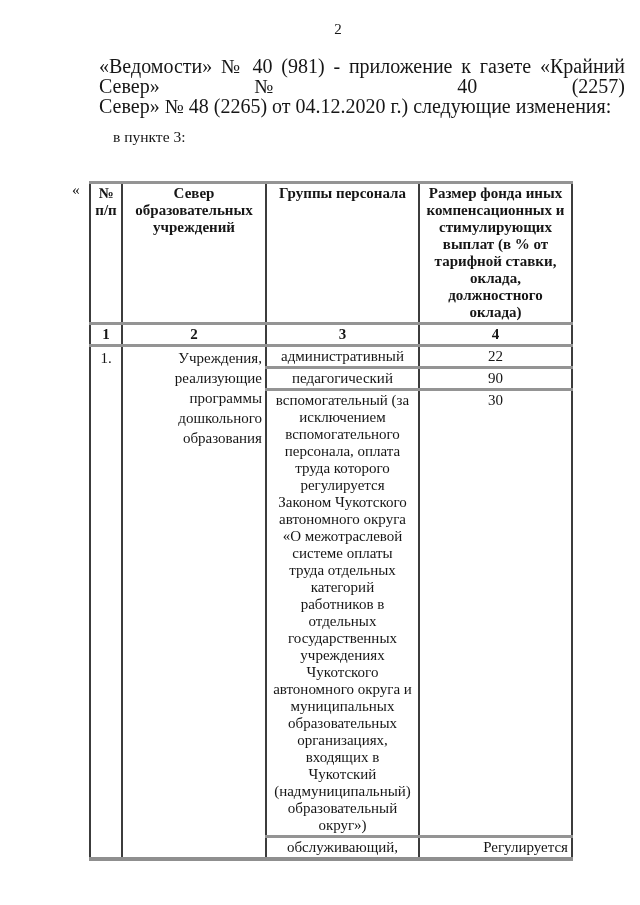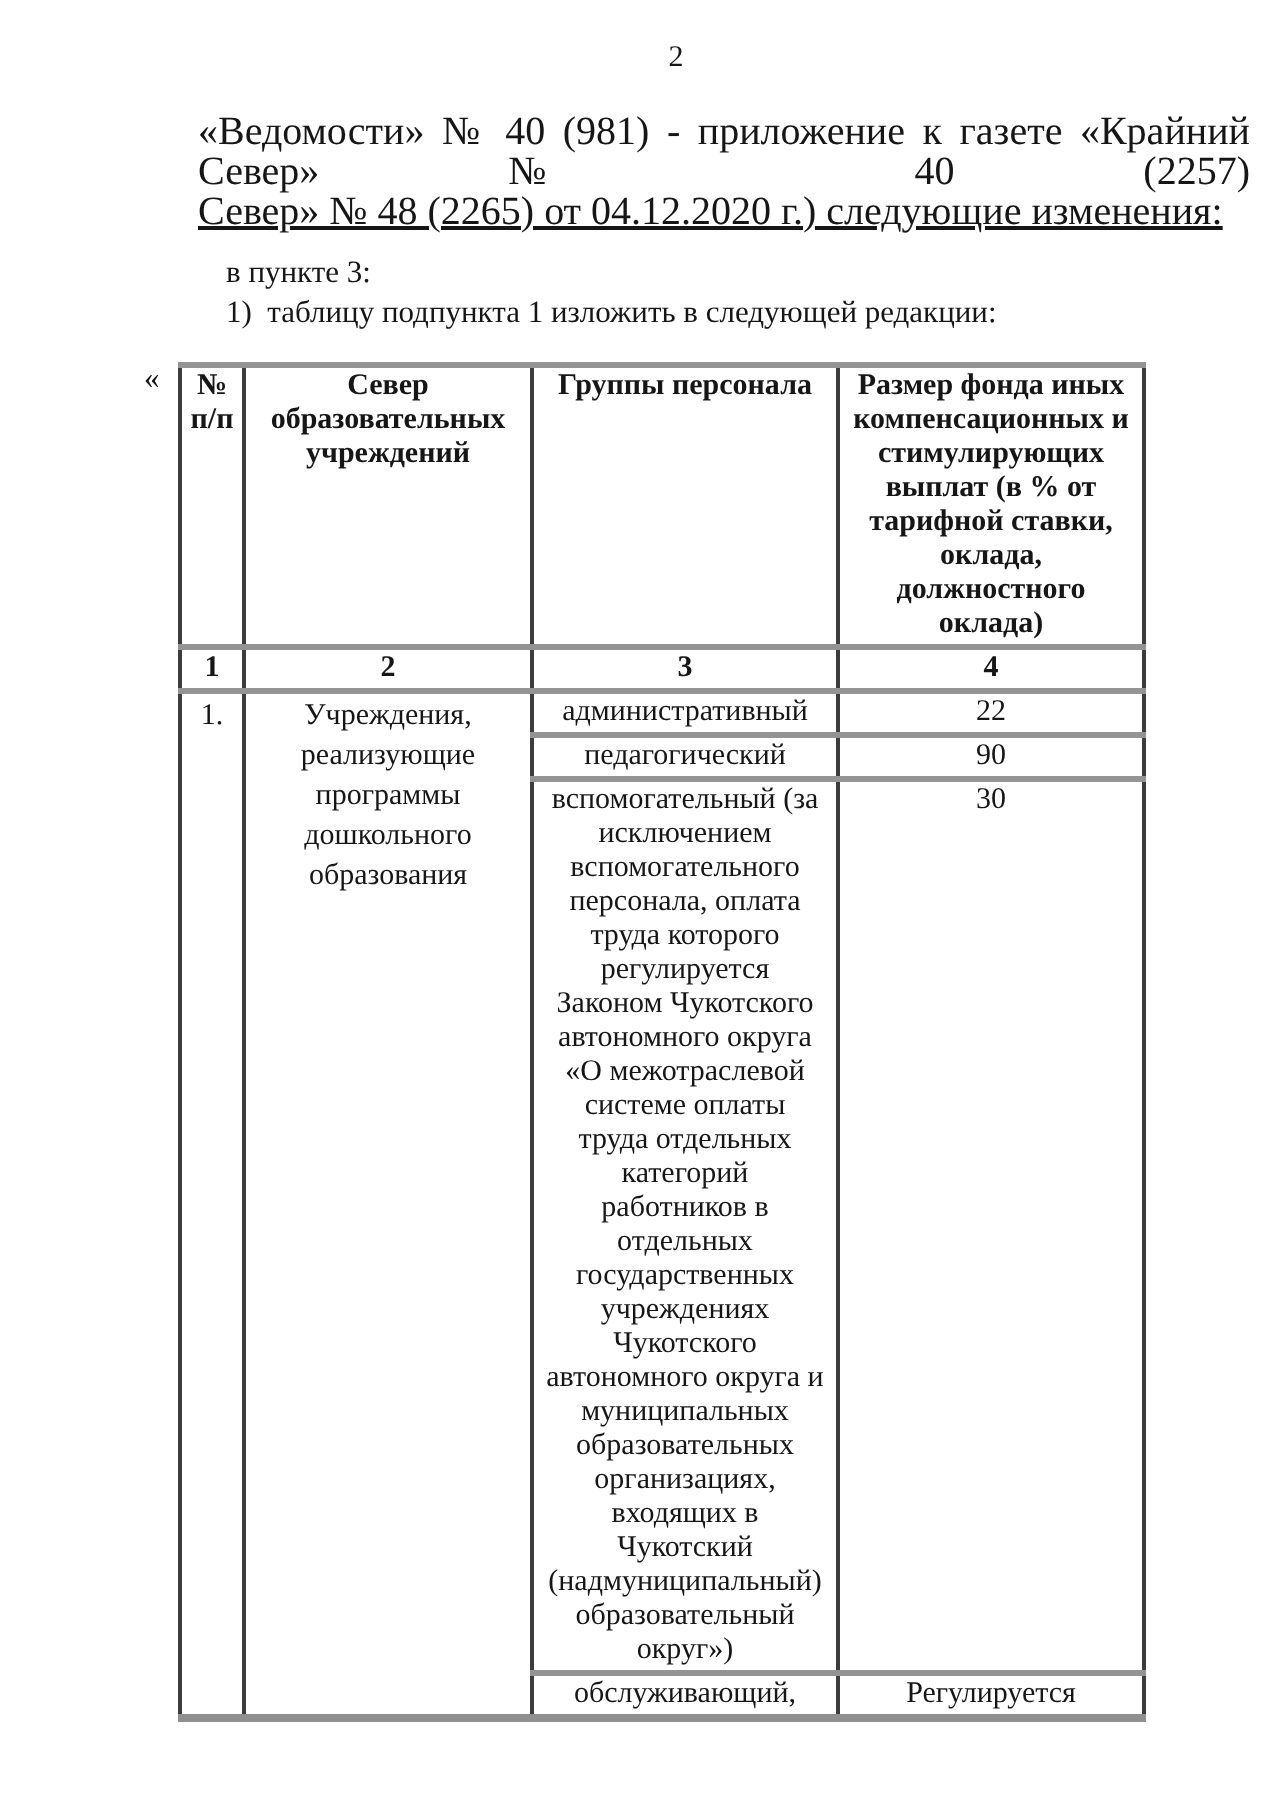--- a/index.html
+++ b/index.html
@@ -20,21 +20,21 @@
     font-size: 15px;
   }
   .intro-para {
     position: absolute;
     top: 56px; left: 75px; width: 526px;
     font-size: 20px;
     line-height: 20px;
     margin-left: 24px;
   }
   .jline { text-align: justify; text-align-last: justify; }
-  .jline.last { text-align: center; text-align-last: left; text-decoration: underline; }
+  .jline.last { text-align: center; text-align-last: left; }
   .point-line {
     position: absolute;
     top: 127px; left: 113px;
     font-size: 15.5px; line-height: 20px; text-align: center;
   }
   .subpoint-line {
     position: absolute;
     top: 147px; left: 113px;
     font-size: 15.5px; line-height: 20px;
   }
@@ -66,39 +66,38 @@
     border-top: 3px solid #949494;
     border-bottom: 3px solid #949494;
     vertical-align: top;
     padding: 1px 3px;
     white-space: pre-line;
     font-weight: normal;
   }
   th { font-weight: bold; text-align: center; }
   tr.numrow td { font-weight: bold; text-align: center; height: 14px; }
   td.ctr { text-align: center; }
-  td.lft { text-align: center; }
+  td.lft { text-align: right; }
   td.wide-lh { line-height: 20px; }
   tr.r-a td, tr.r-b td, tr.r-d td { height: 14px; }
 </style>
 </head>
 <body>
 
 <div class="page">
 
   <div class="page-number">2</div>
 
   <div class="intro-para">
     <div class="jline">«Ведомости» № 40 (981) - приложение к газете «Крайний Север» № 40 (2257)</div>
     <div class="jline last">Север» № 48 (2265) от 04.12.2020 г.) следующие изменения:</div>
   </div>
 
   <div class="point-line">в пункте 3:</div>
 
-  <div class="subpoint-line">1)&nbsp; таблицу подпункта 1 изложить в следующей редакции:</div>
 
   <span class="open-quote">«</span>
 
   <table class="amend-table">
     <colgroup>
       <col class="c1">
         <col class="c2">
         <col class="c3">
         <col class="c4">
     </colgroup>

